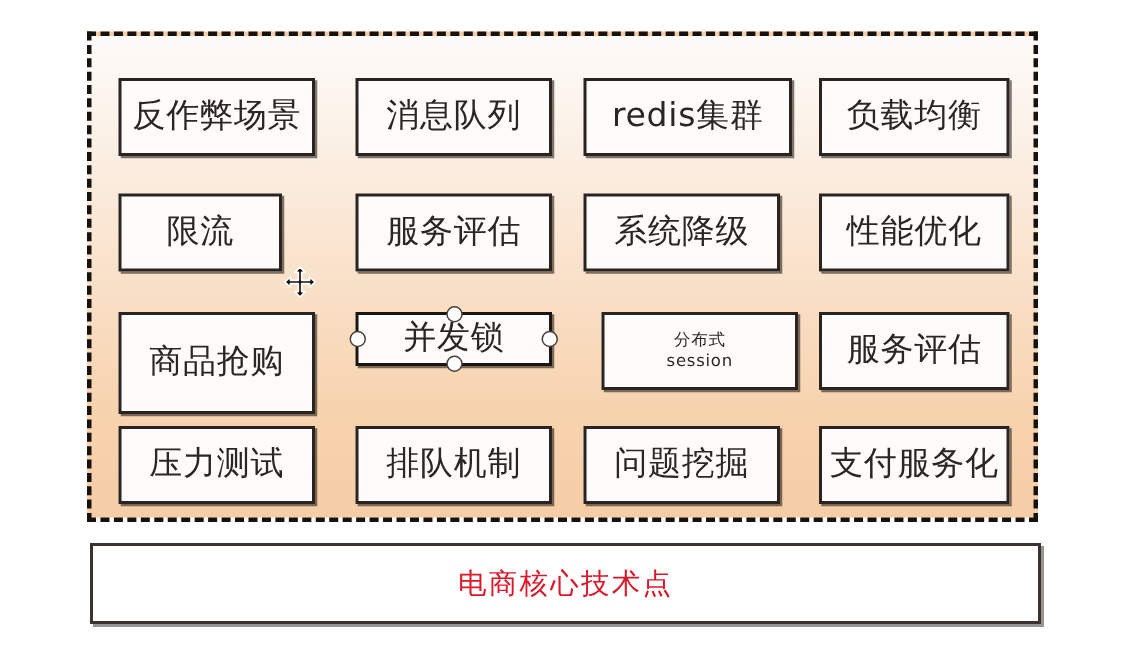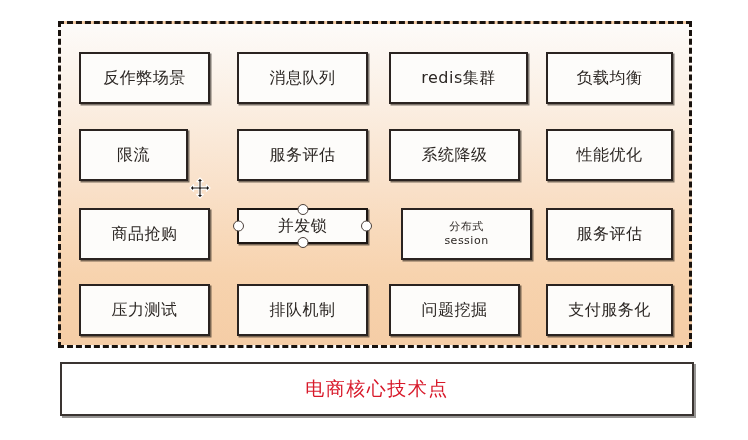--- a/index.html
+++ b/index.html
@@ -44,21 +44,21 @@
     position: absolute;
     box-sizing: border-box;
     background: #fdfcfa;
     border: 2px solid #2a2320;
     box-shadow: 1.5px 1.5px 0 0 rgba(20,14,10,0.55);
     display: flex;
     align-items: center;
     justify-content: center;
     text-align: center;
     color: #2b2623;
-    font-size: 16px;
+    font-size: 22px;
     line-height: 1.15;
     letter-spacing: 0.5px;
     user-select: none;
   }
   .node .node-text {
     display: block;
     white-space: pre-line;
   }
   .node.two-line {
     font-size: 11px;
@@ -143,21 +143,21 @@
     <div class="node" style="left:176px; top:105px; width:131px; height:52px;">
       <span class="node-text">服务评估</span>
     </div>
     <div class="node" style="left:328px; top:105px; width:131px; height:52px;">
       <span class="node-text">系统降级</span>
     </div>
     <div class="node" style="left:485px; top:105px; width:127px; height:52px;">
       <span class="node-text">性能优化</span>
     </div>
 
-    <div class="node" style="left:18px;  top:184px; width:131px; height:52px;">
+    <div class="node" style="left:18px;  top:184px; width:131px; height:68px;">
       <span class="node-text">商品抢购</span>
     </div>
 
     <div class="node selected" style="left:176px; top:184px; width:131px; height:36px;">
       <span class="node-text">并发锁</span>
       <span class="handle h-left"></span>
       <span class="handle h-right"></span>
       <span class="handle h-top"></span>
       <span class="handle h-bottom"></span>
     </div>

